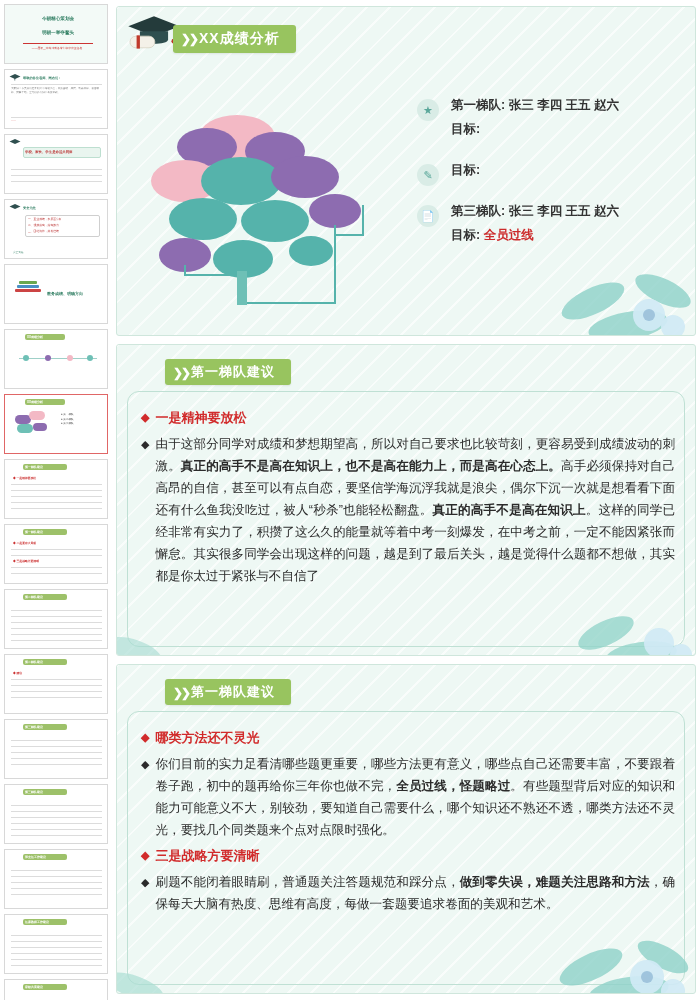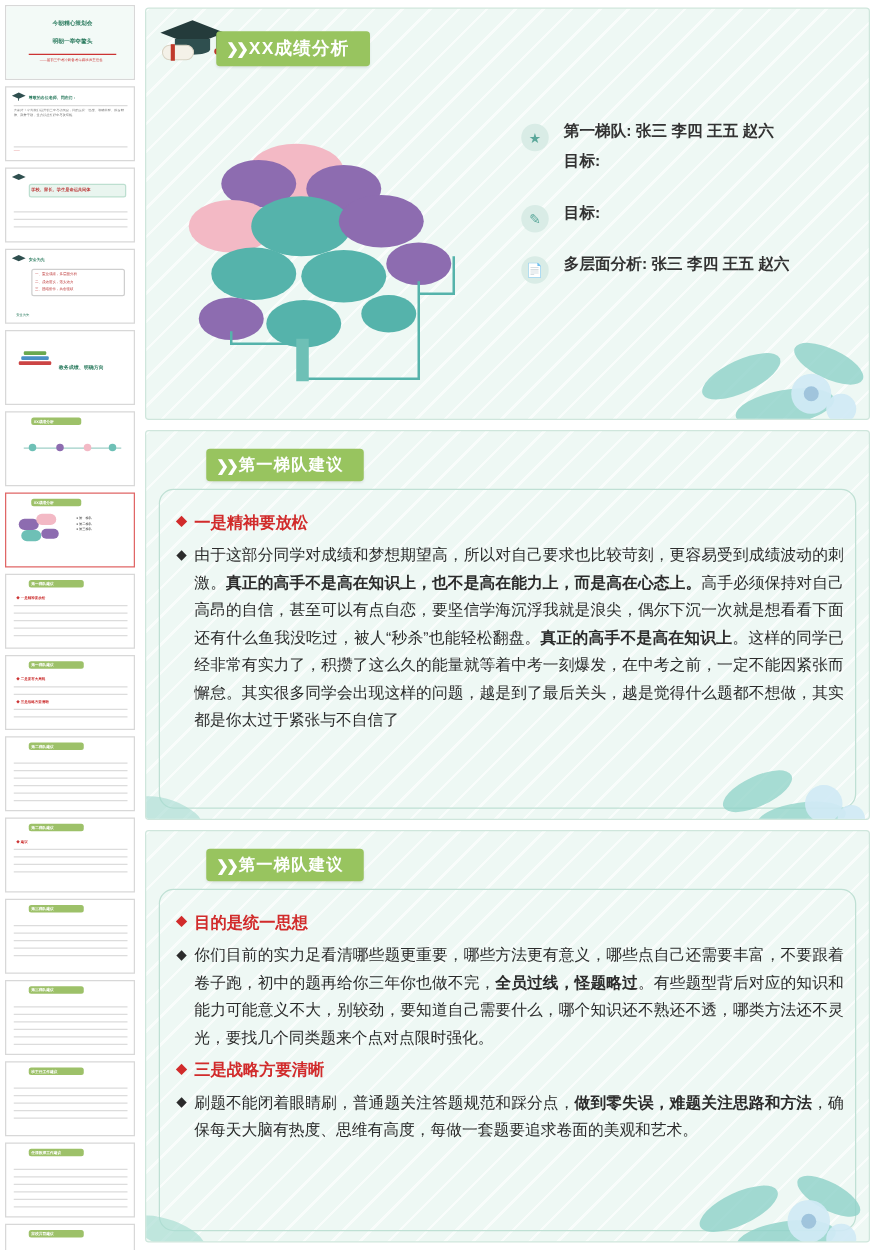--- a/index.html
+++ b/index.html
@@ -402,22 +402,26 @@
         <div class="tier-icon">✎</div>
         <div class="tier-line2">
           <span>目标:</span>
           <span></span>
         </div>
       </div>
 
       <div class="tier-item">
         <div class="tier-icon">📄</div>
         <div class="tier-line1">
-          <span>多层面分析:</span>
+          <span>第三梯队:</span>
           <span>张三  李四  王五  赵六</span>
+        </div>
+        <div class="tier-line2">
+          <span>目标:</span>
+          <span class="tier-goal-strong">全员过线</span>
         </div>
       </div>
     </div>
 
     <svg class="floral" style="right:-8px;bottom:-16px;width:150px;height:120px;" viewBox="0 0 150 120">
       <g fill="#8fd2c8" opacity="0.85">
         <ellipse cx="40" cy="70" rx="34" ry="13" transform="rotate(-25 40 70)"></ellipse>
         <ellipse cx="75" cy="95" rx="40" ry="14" transform="rotate(-10 75 95)"></ellipse>
         <ellipse cx="110" cy="60" rx="30" ry="12" transform="rotate(25 110 60)"></ellipse>
       </g>
@@ -474,21 +478,21 @@
     <div class="inner-frame"></div>
 
     <div class="ribbon ribbon-sm">
       <span class="chev">❯❯</span>
       <span>第一梯队建议</span>
     </div>
 
     <div class="body-wrap">
       <div class="bullet-head">
         <span class="dia">◆</span>
-        <span>目的是统一思想</span>
+        <span>哪类方法还不灵光</span>
       </div>
       <div class="para">
         <span class="dia">◆</span>
         <span>你们目前的实力足看清哪些题更重要，哪些方法更有意义，哪些点自己还需要丰富，不要跟着卷子跑，初中的题再给你三年你也做不完，<b>全员过线，怪题略过</b>。有些题型背后对应的知识和能力可能意义不大，别较劲，要知道自己需要什么，哪个知识还不熟还不透，哪类方法还不灵光，要找几个同类题来个点对点限时强化。</span>
       </div>
       <div class="bullet-head">
         <span class="dia">◆</span>
         <span>三是战略方要清晰</span>
       </div>
       <div class="para">

